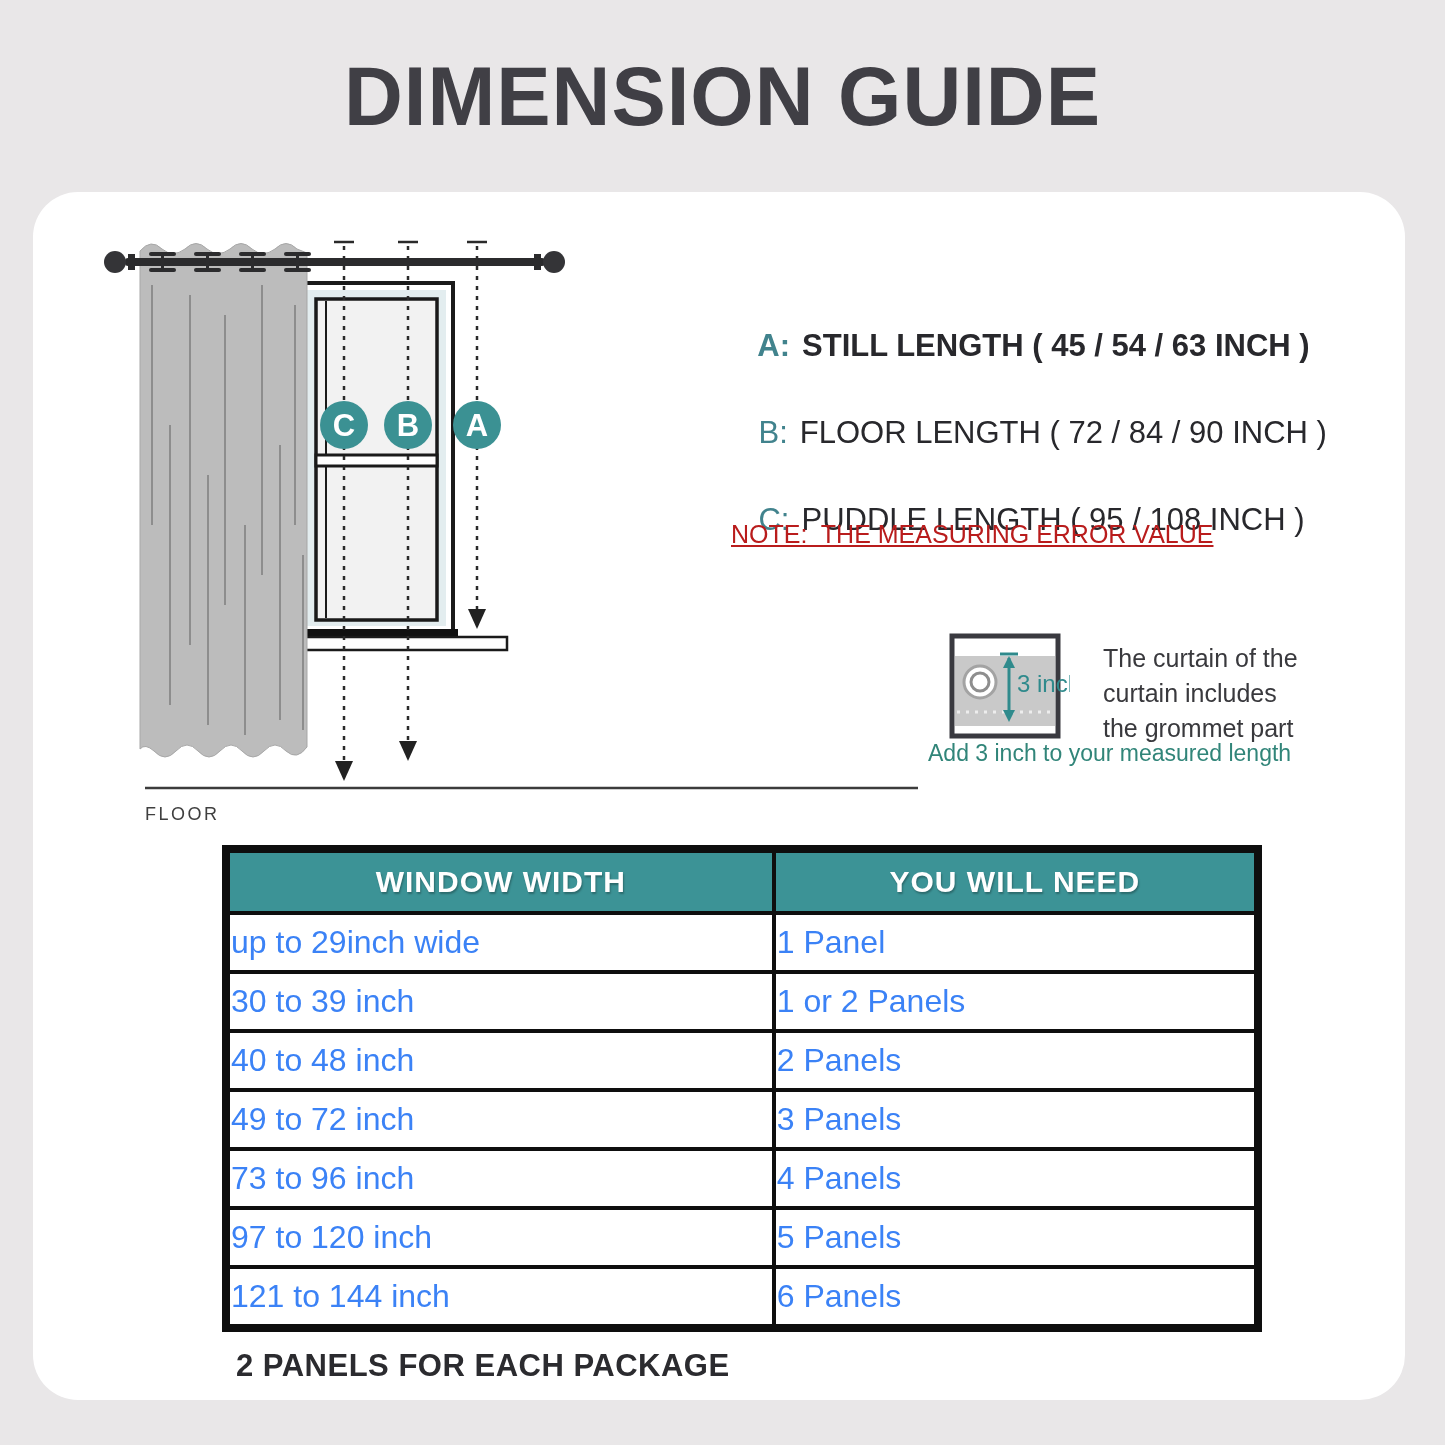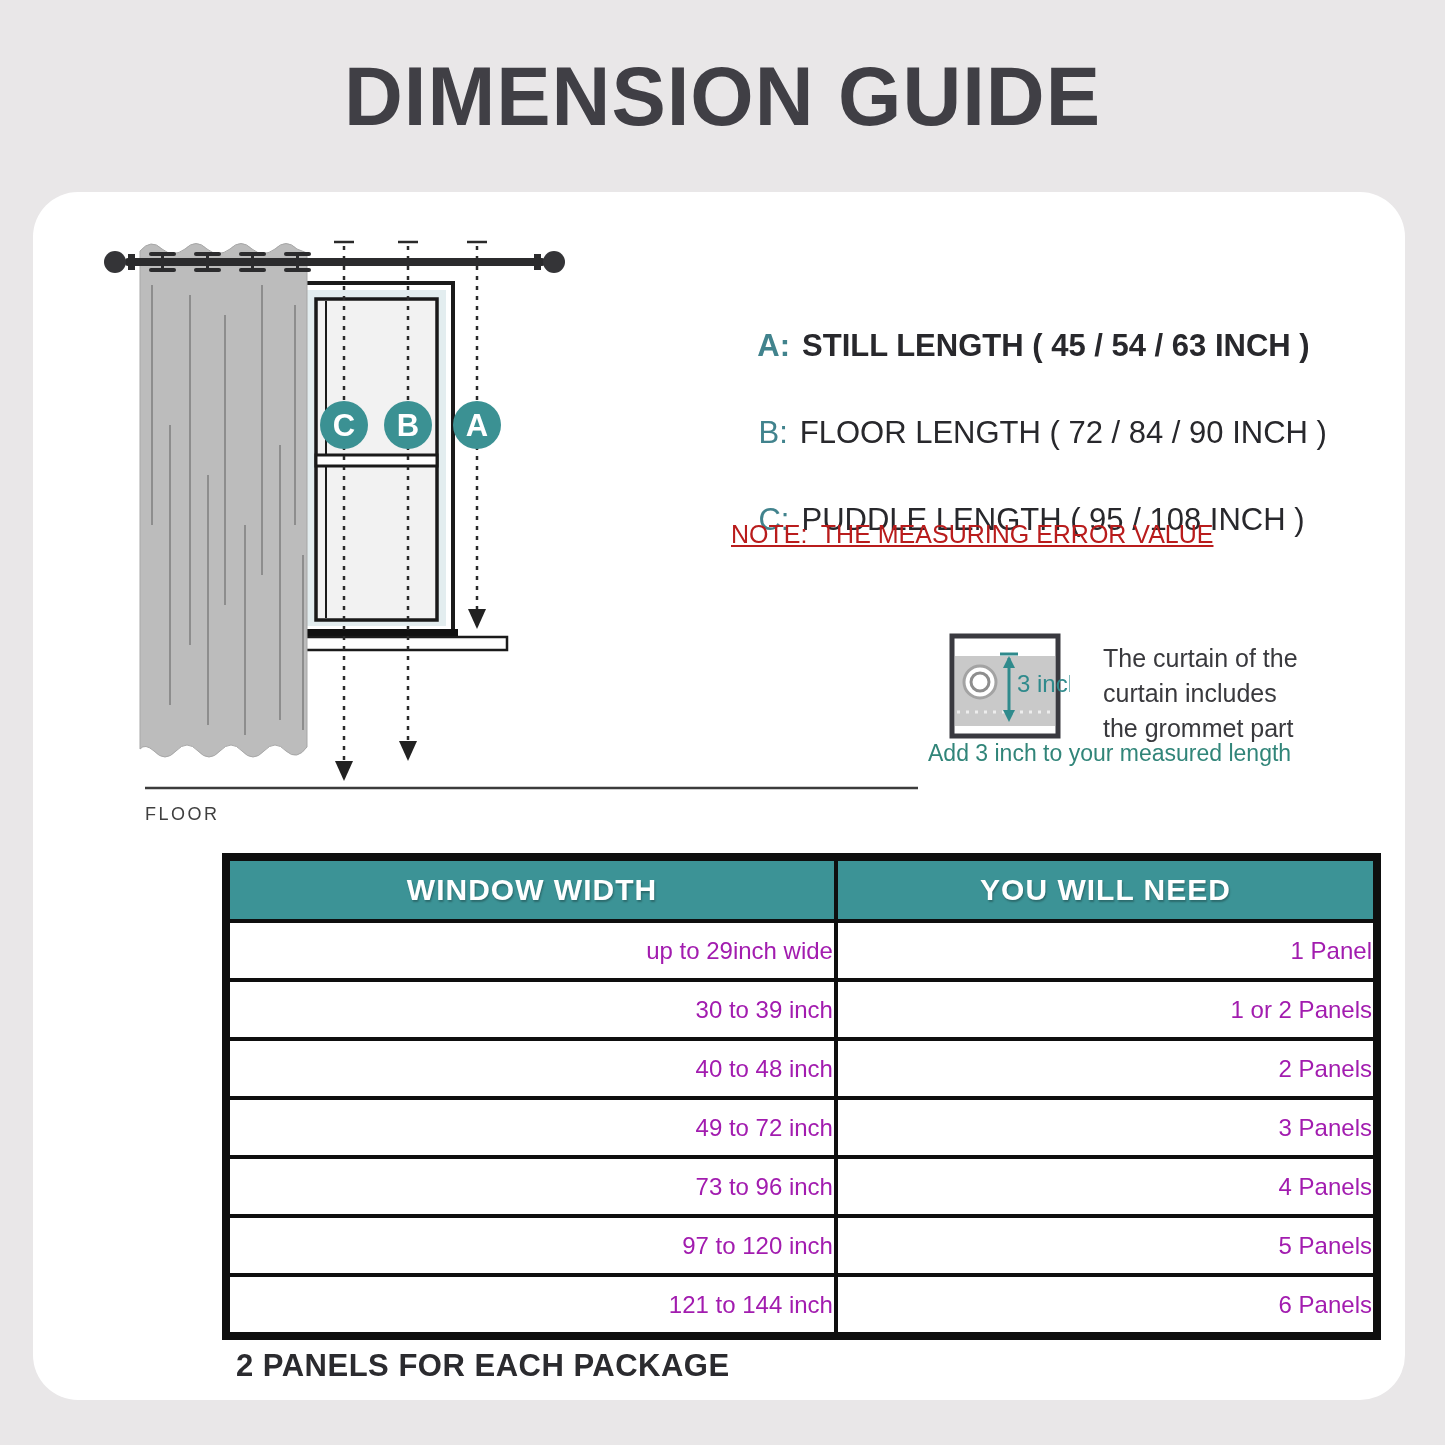--- a/index.html
+++ b/index.html
@@ -38,35 +38,34 @@
     font-size:25px;line-height:35px;color:#39393d;
   }
   .grommet-caption{
     position:absolute;left:928px;top:740px;
     font-size:23px;color:#318579;white-space:pre;
   }
   
   .size-table-wrap{position:absolute;left:222px;top:845px;}
   table.size-table{
     border-collapse:collapse;
-    width:1159px;
+    width:1040px;
     border:8px solid #0e0e0e;
     background:#ffffff;
     table-layout:fixed;
-    margin-top:8px;
   }
   table.size-table th{
     background:#3c9396;color:#ffffff;
     font-size:30px;font-weight:bold;letter-spacing:1px;
     height:56px;text-align:center;
     text-shadow:1px 2px 2px rgba(0,0,0,0.28);
   }
   table.size-table td{
-    font-size:24px;color:#a21caf;
-    height:53px;text-align:right;
+    font-size:32px;color:#3b82f6;
+    height:53px;text-align:left;
   }
   table.size-table th,table.size-table td{
     border-top:4px solid #0e0e0e;
     border-bottom:4px solid #0e0e0e;
   }
   table.size-table th:first-child,table.size-table td:first-child{
     border-right:4px solid #0e0e0e;width:52.3%;
   }
   table.size-table th:last-child,table.size-table td:last-child{
     border-left:4px solid #0e0e0e;

